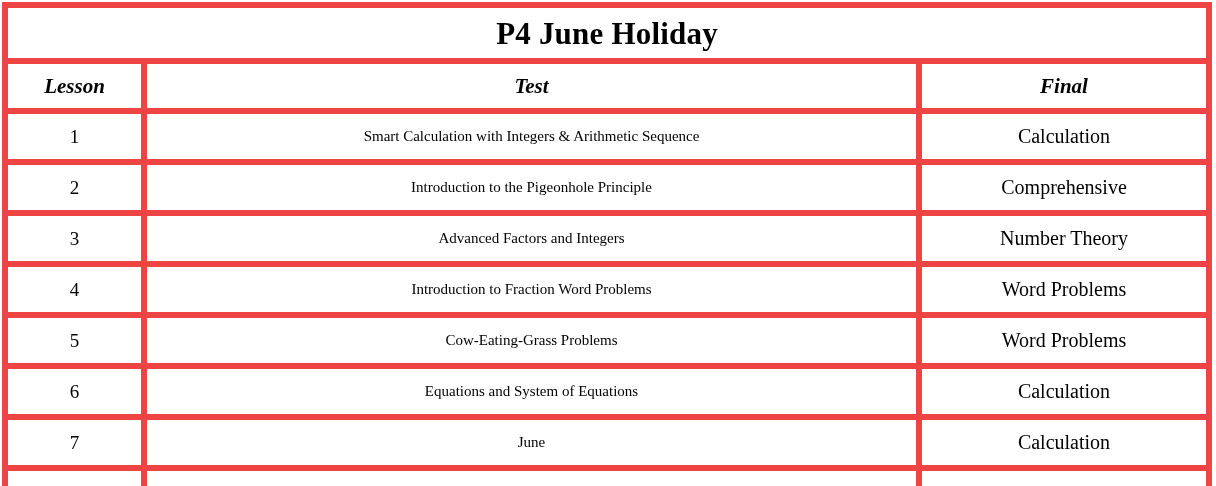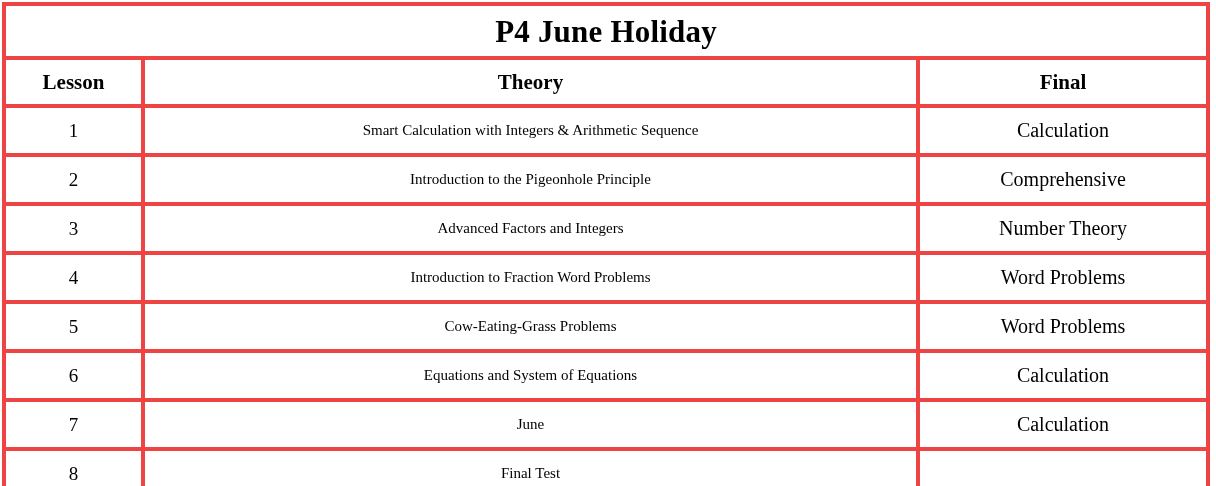--- a/index.html
+++ b/index.html
@@ -26,21 +26,21 @@
 
   table.schedule {
     border-collapse: collapse;
     table-layout: fixed;
     width: 1204px;
     background: #ffffff;
   }
 
   table.schedule td,
   table.schedule th {
-    border: 4px solid #ef4444;
+    border: 6px solid #ef4444;
     background: #ffffff;
     text-align: center;
     vertical-align: middle;
     padding: 0 20px;
     color: #000000;
     font-weight: normal;
   }
 
   
   col.col-lesson { width: 139px; }
@@ -55,20 +55,21 @@
     letter-spacing: 0.2px;
     font-weight: 600;
   }
 
   
   tr.header-row th {
     height: 44px;
     font-size: 21px;
     line-height: 1.0;
     font-weight: 600;
+    font-style: italic;
   }
 
   
   tr.data-row td {
     height: 45px;
     font-size: 20px;
     line-height: 1.05;
     font-weight: normal;
   }
 
@@ -87,21 +88,21 @@
       <col class="col-topic">
       <col class="col-module">
     </colgroup>
 
     <thead>
       <tr class="title-row">
         <td colspan="3">P4 June Holiday</td>
       </tr>
       <tr class="header-row">
         <th class="cell-lesson">Lesson</th>
-        <th class="cell-topic">Theory</th>
+        <th class="cell-topic">Test</th>
         <th class="cell-module">Final</th>
       </tr>
     </thead>
 
     <tbody>
       <tr class="data-row">
         <td class="cell-lesson">1</td>
         <td class="cell-topic">Smart Calculation with Integers &amp; Arithmetic Sequence</td>
         <td class="cell-module">Calculation</td>
       </tr>

